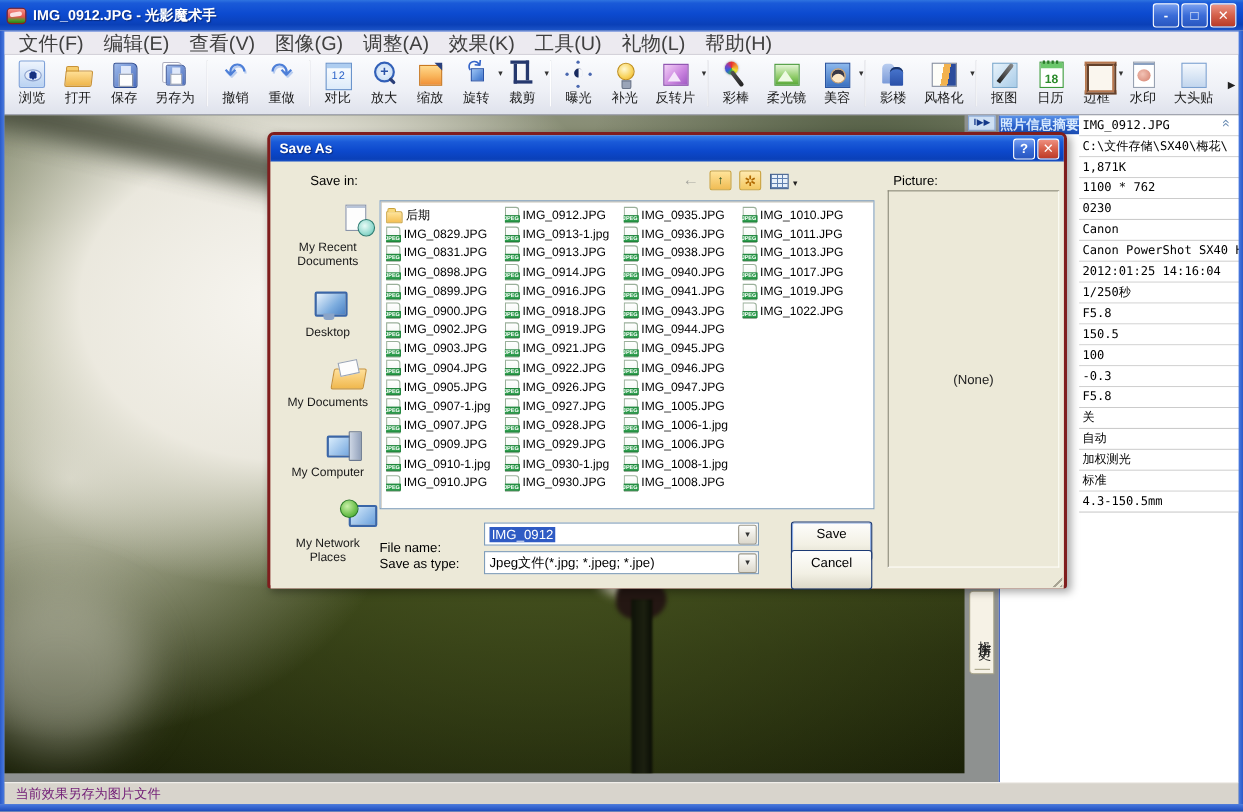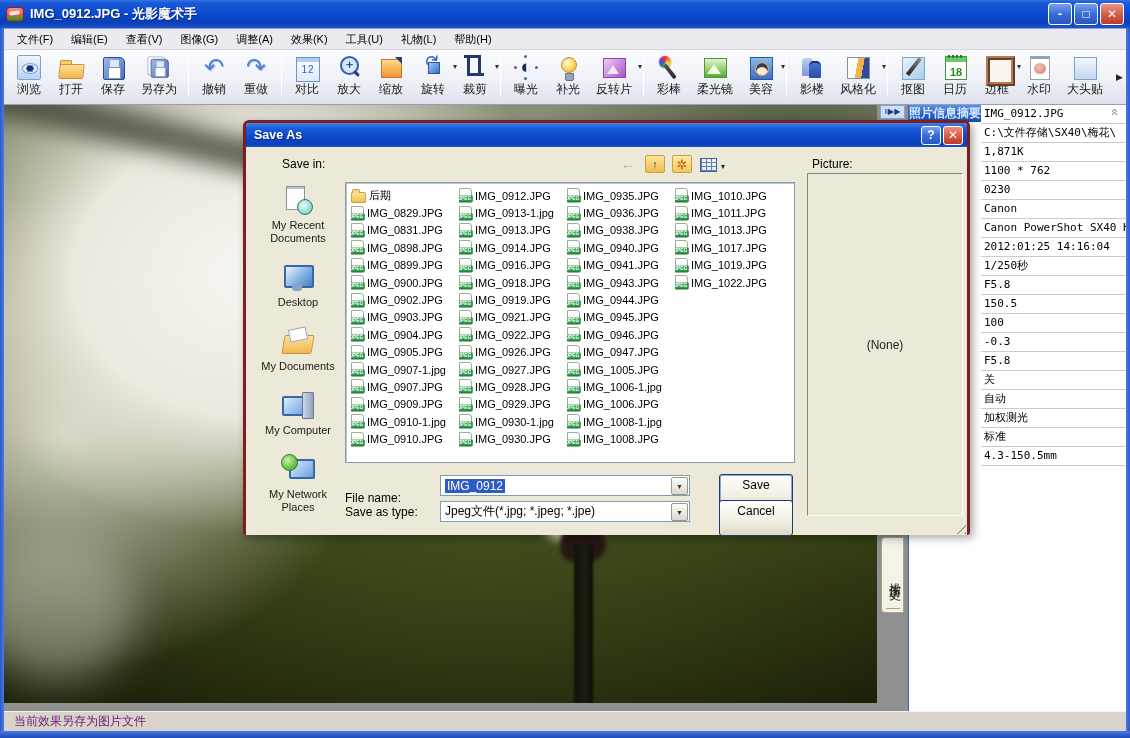--- a/index.html
+++ b/index.html
@@ -18,21 +18,21 @@
   .title-text { color:#fff; font-weight:bold; font-size:13px; text-shadow:1px 1px 1px #0a2a7a; flex:1; }
   .win-btns { display:flex; gap:2px; }
   .win-btn { width:24px; height:22px; border-radius:3px; border:1px solid #fff;
     background:linear-gradient(180deg,#7aa0ef 0%,#3a6cd8 50%,#2856c0 100%);
     color:#fff; font-size:12px; font-weight:bold; text-align:center; line-height:20px; }
   .win-btn.close { background:linear-gradient(180deg,#ec9586 0%,#d4604a 50%,#b83a28 100%); }
 
   .menubar { position:absolute; left:0; top:28px; width:1130px; height:22px;
     background:#eceaf0; border-top:1px solid #8aa2e0; border-bottom:1px solid #d4d2da;
     display:flex; align-items:center; padding-left:8px; }
-  .menu-item { font-size:11px; color:#000000; padding:2px 9px; }
+  .menu-item { font-size:18px; color:#404040; padding:2px 9px; }
 
   .toolbar { position:absolute; left:4px; top:50px; width:1122px; height:55px;
     background:linear-gradient(180deg,#fbfcfe 0%,#eef0f6 60%,#dfe2ec 100%);
     border-bottom:1px solid #9a9dac; display:flex; align-items:flex-start; padding:3px 0 0 4px; overflow:hidden; }
   .tb-item { position:relative; display:flex; flex-direction:column; align-items:center;
     padding:1px 7px 2px 7px; flex:none; }
   .tb-label { font-size:12px; color:#1a1a1a; line-height:14px; white-space:nowrap; }
   .tb-dd { position:absolute; right:-3px; top:9px; font-size:8px; color:#333; }
   .tb-sep { width:1px; height:42px; background:#b2b5c2; border-right:1px solid #fff; margin:2px 4px 0 4px; flex:none; }
   .tb-overflow { position:absolute; right:3px; top:22px; font-size:9px; color:#222; }
@@ -165,21 +165,21 @@
   .dtool { width:20px; height:18px; text-align:center; font-size:13px; line-height:17px; position:relative; }
   .d-back { color:#a8a8a0; font-weight:bold; font-size:15px; }
   .d-up { background:linear-gradient(180deg,#ffe49a,#f0bc54); border:1px solid #caa23c; border-radius:2px; color:#1a4a1a; font-size:11px; font-weight:bold; }
   .d-new { background:linear-gradient(180deg,#ffe9ae,#f4c860); border:1px solid #caa23c; border-radius:2px; color:#b06800; font-size:13px; font-weight:bold; }
   .d-views { width:26px; }
   .d-views::before { content:""; position:absolute; left:1px; top:3px; width:15px; height:12px; border:1px solid #44608c;
     background:repeating-linear-gradient(90deg,#6080b0 0 1px,transparent 1px 5px),repeating-linear-gradient(0deg,#6080b0 0 1px,transparent 1px 4px),#e8f0fa; }
   .d-views::after { content:"▾"; position:absolute; right:0; top:3px; font-size:8px; color:#222; }
 
   .places { position:absolute; left:6px; top:34px; width:92px; height:340px; display:flex; flex-direction:column; align-items:center; gap:17px; padding-top:4px; }
-  .place-item { display:flex; flex-direction:column; align-items:center; gap:2px; }
+  .place-item { display:flex; flex-direction:column; align-items:flex-end; gap:2px; }
   .place-label { font-size:11px; color:#1a1a1a; text-align:center; line-height:13px; }
   .pl-ico { width:36px; height:32px; position:relative; }
   .pl-recent-documents::before { content:""; position:absolute; left:6px; top:1px; width:17px; height:22px; background:#fdfdfd; border:1px solid #8a94a8;
     box-shadow:inset 0 4px 0 -2px #b8c4d8, inset 0 8px 0 -6px #c8d2e2, inset 0 12px 0 -10px #c8d2e2; }
   .pl-recent-documents::after { content:""; position:absolute; right:3px; bottom:2px; width:14px; height:14px; border-radius:50%;
     background:radial-gradient(circle at 40% 38%,#e8fbf6,#8ed8cc 65%,#48a89a); border:1px solid #2a7a70; }
   .pl-desktop::before { content:""; position:absolute; left:4px; top:3px; width:26px; height:19px; border-radius:2px;
     background:linear-gradient(135deg,#eaf4fd,#7cacdE 60%,#4a80c4); border:2px solid #3a66a8; }
   .pl-desktop::after { content:""; position:absolute; left:12px; top:23px; width:10px; height:6px; background:#8aa4c8; border-radius:0 0 3px 3px; }
   .pl-my-documents::before { content:""; position:absolute; left:3px; top:9px; width:28px; height:17px; background:linear-gradient(180deg,#ffe09a,#f0b84e); border:1px solid #c89238; border-radius:2px; transform:skewX(-10deg); }

